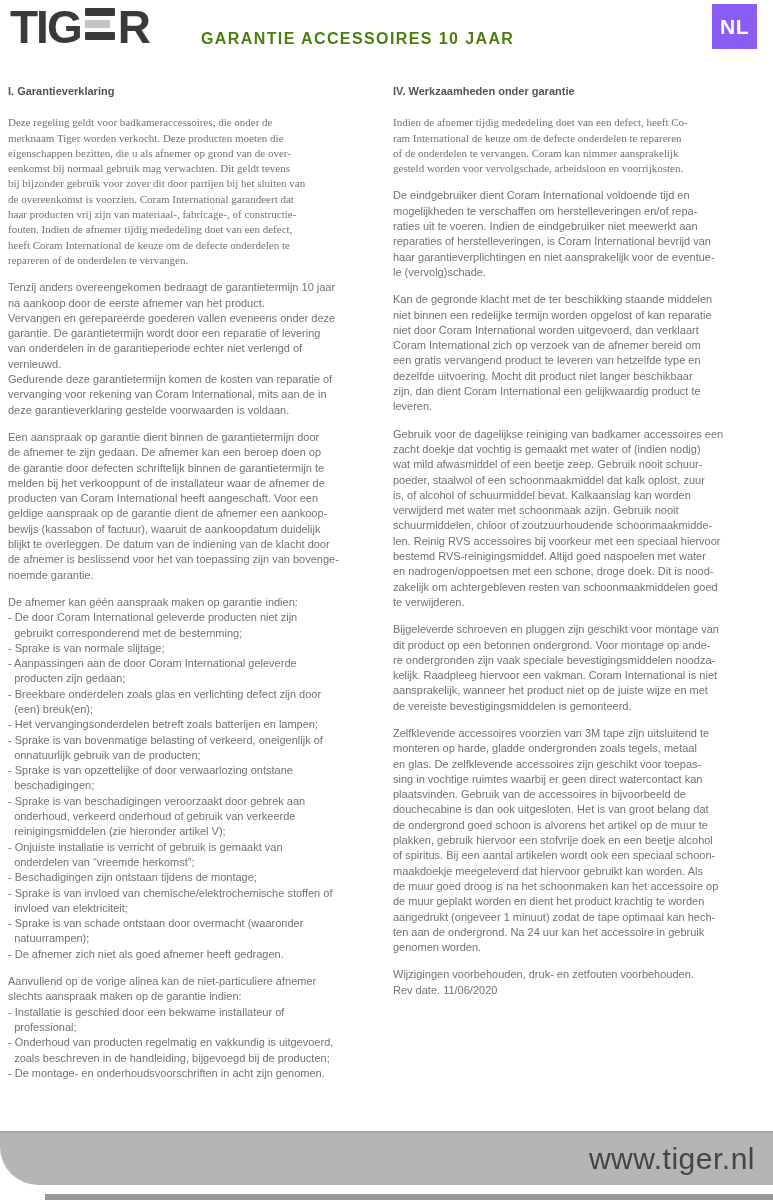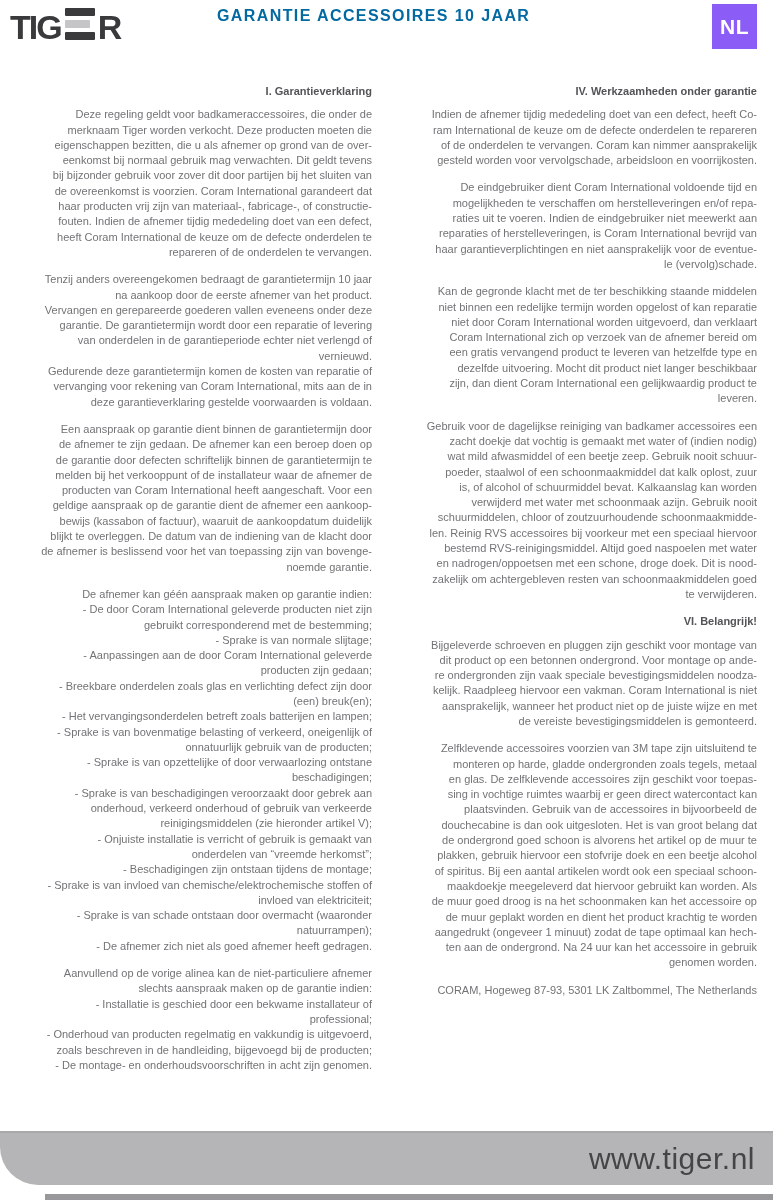--- a/index.html
+++ b/index.html
@@ -10,57 +10,57 @@
     font-family:"Liberation Sans","DejaVu Sans",sans-serif;
     overflow:hidden;
   }
   
   .logo{
     position:absolute;left:10px;top:4px;
     display:flex;align-items:flex-end;
     color:#3a3a3c;
   }
   .logo-txt{
-    font-size:34px;line-height:46px;font-weight:700;
+    font-size:46px;line-height:46px;font-weight:700;
     letter-spacing:-2px;
   }
   .logo-e{
     display:flex;flex-direction:column;justify-content:flex-end;
     width:30px;margin:0 3px 10px 4px;gap:4px;
   }
   .logo-e .bar{display:block;height:8px;background:#3a3a3c;border-radius:1px;}
   .logo-e .bar.mid{background:#c5c5c7;width:25px;}
   .page-title{
-    position:absolute;left:201px;top:7px;
+    position:absolute;left:201px;top:30px;
     font-size:16px;font-weight:700;letter-spacing:1.4px;
-    color:#0369a1;white-space:nowrap;margin-left:16px;
+    color:#4d7c0f;white-space:nowrap;
   }
   .nl-badge{
     position:absolute;right:16px;top:4px;
     width:45px;height:45px;background:#8b5cf6;color:#ffffff;
     display:flex;align-items:center;justify-content:center;
     font-size:21px;font-weight:700;letter-spacing:.5px;
   }
   
   .content{
     position:absolute;top:84px;left:8px;right:16px;
-    display:flex;gap:21px;text-align:right;
+    display:flex;gap:21px;
   }
   .col{flex:1 1 0;min-width:0;}
   .blk{
     white-space:pre-wrap;
     font-size:11px;line-height:15.3px;
     color:#737376;
     margin:12px 0 0 0;
   }
   .blk:first-child{margin-top:0;}
   .blk.heading{
     font-weight:700;color:#545457;
   }
-  .blk.heading + .blk.body{margin-top:8px;}
+  .blk.heading + .blk.body{margin-top:16px;font-family:Liberation Serif, serif;}
   
   .footer-bar{
     position:absolute;left:0;right:0;top:1131px;height:54px;
     background:#b5b5b8;
     border-bottom-left-radius:38px;
     border-top:2px solid #a9a9ac;
     display:flex;align-items:center;justify-content:flex-end;
     padding-right:18px;box-sizing:border-box;
   }
   .footer-url{
@@ -179,21 +179,20 @@
 wat mild afwasmiddel of een beetje zeep. Gebruik nooit schuur-
 poeder, staalwol of een schoonmaakmiddel dat kalk oplost, zuur
 is, of alcohol of schuurmiddel bevat. Kalkaanslag kan worden
 verwijderd met water met schoonmaak azijn. Gebruik nooit
 schuurmiddelen, chloor of zoutzuurhoudende schoonmaakmidde-
 len. Reinig RVS accessoires bij voorkeur met een speciaal hiervoor
 bestemd RVS-reinigingsmiddel. Altijd goed naspoelen met water
 en nadrogen/oppoetsen met een schone, droge doek. Dit is nood-
 zakelijk om achtergebleven resten van schoonmaakmiddelen goed
 te verwijderen.</div>
-        <div class="blk heading">VI. Belangrijk!</div>
         <div class="blk body">Bijgeleverde schroeven en pluggen zijn geschikt voor montage van
 dit product op een betonnen ondergrond. Voor montage op ande-
 re ondergronden zijn vaak speciale bevestigingsmiddelen noodza-
 kelijk. Raadpleeg hiervoor een vakman. Coram International is niet
 aansprakelijk, wanneer het product niet op de juiste wijze en met
 de vereiste bevestigingsmiddelen is gemonteerd.</div>
         <div class="blk body">Zelfklevende accessoires voorzien van 3M tape zijn uitsluitend te
 monteren op harde, gladde ondergronden zoals tegels, metaal
 en glas. De zelfklevende accessoires zijn geschikt voor toepas-
 sing in vochtige ruimtes waarbij er geen direct watercontact kan
@@ -201,21 +200,22 @@
 douchecabine is dan ook uitgesloten. Het is van groot belang dat
 de ondergrond goed schoon is alvorens het artikel op de muur te
 plakken, gebruik hiervoor een stofvrije doek en een beetje alcohol
 of spiritus. Bij een aantal artikelen wordt ook een speciaal schoon-
 maakdoekje meegeleverd dat hiervoor gebruikt kan worden. Als
 de muur goed droog is na het schoonmaken kan het accessoire op
 de muur geplakt worden en dient het product krachtig te worden
 aangedrukt (ongeveer 1 minuut) zodat de tape optimaal kan hech-
 ten aan de ondergrond. Na 24 uur kan het accessoire in gebruik
 genomen worden.</div>
-        <div class="blk body">CORAM, Hogeweg 87-93, 5301 LK Zaltbommel, The Netherlands</div>
+        <div class="blk body">Wijzigingen voorbehouden, druk- en zetfouten voorbehouden.
+Rev date. 11/06/2020</div>
       </div>
   </div>
 
   <div class="footer-bar">
     <span class="footer-url">www.tiger.nl</span>
   </div>
   <div class="bottom-strip"></div>
 
 </div>
 

